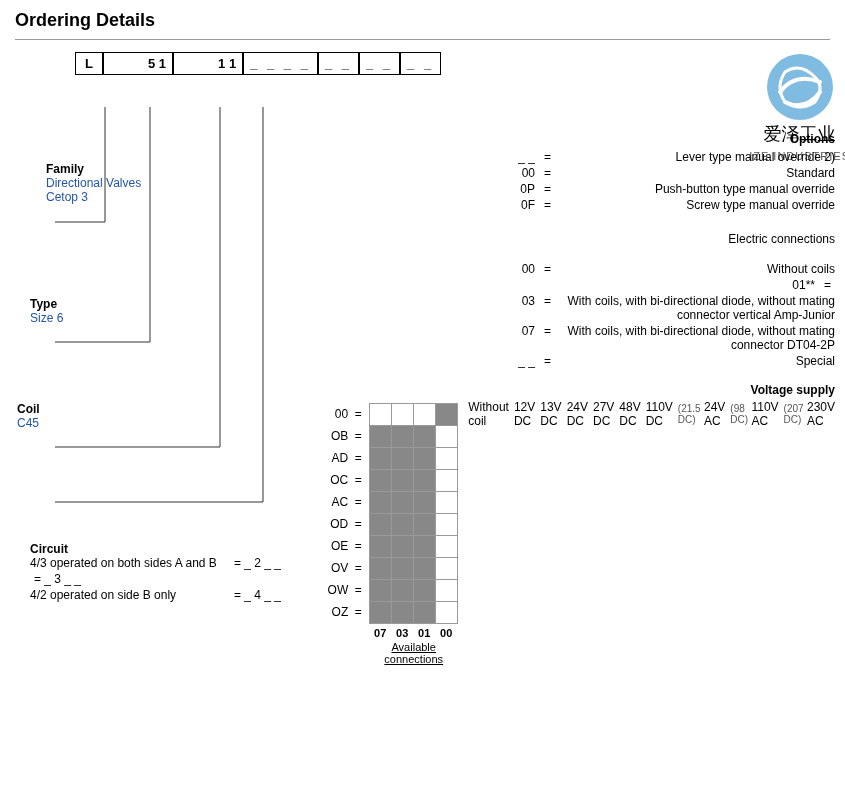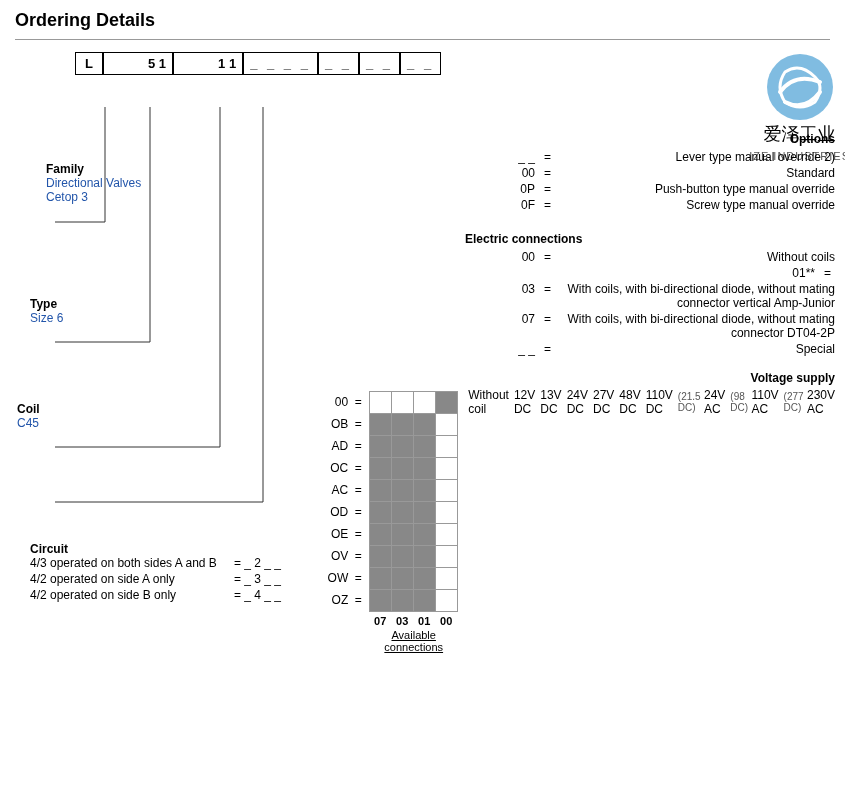--- a/index.html
+++ b/index.html
@@ -80,23 +80,24 @@
       text-align: center;
     }
     .option-desc {
       width: 280px;
       text-align: right;
     }
     .electric-section {
       margin-bottom: 15px;
     }
     .electric-title {
-      font-weight: bold;
-      font-size: 12px;
-      margin-bottom: 4px;
+      font-weight: normal;
+      font-size: 12px;
+      text-align: right;
+      margin-bottom: 16px;
     }
     .elec-row {
       display: flex;
       justify-content: flex-end;
       margin-bottom: 2px;
       font-size: 12px;
       align-items: flex-start;
     }
     .elec-code {
       width: 50px;
@@ -304,21 +305,20 @@
     <div class="section-value">C45</div>
   </div>
 
   <div style="position:absolute; top:490px; left:15px;">
     <div class="section-label">Circuit</div>
     <div class="circuit-row">
       <span class="circuit-desc">4/3 operated on both sides A and B</span>
       <span class="circuit-eq">= _ 2 _ _</span>
     </div>
     <div class="circuit-row">
-      <span class="circuit-desc">4/2 operated on side A only</span>
       <span class="circuit-eq">= _ 3 _ _</span>
     </div>
     <div class="circuit-row">
       <span class="circuit-desc">4/2 operated on side B only</span>
       <span class="circuit-eq">= _ 4 _ _</span>
     </div>
   </div>
 
   <div style="position:absolute; top:80px; left:450px; width:370px;">
 
@@ -481,21 +481,21 @@
           <div class="volt-desc">27V DC</div>
           <div class="volt-desc">48V DC</div>
           <div class="volt-desc">110V DC</div>
           <div class="volt-desc">
             <span class="volt-note">(21.5 DC)</span>&nbsp;<span>24V AC</span>
           </div>
           <div class="volt-desc">
             <span class="volt-note">(98 DC)</span>&nbsp;<span>110V AC</span>
           </div>
           <div class="volt-desc">
-            <span class="volt-note">(277 DC)</span>&nbsp;<span>230V AC</span>
+            <span class="volt-note">(207 DC)</span>&nbsp;<span>230V AC</span>
           </div>
         </div>
       </div>
     </div>
 
   </div>
 
 </div>
 
 </body></html>

